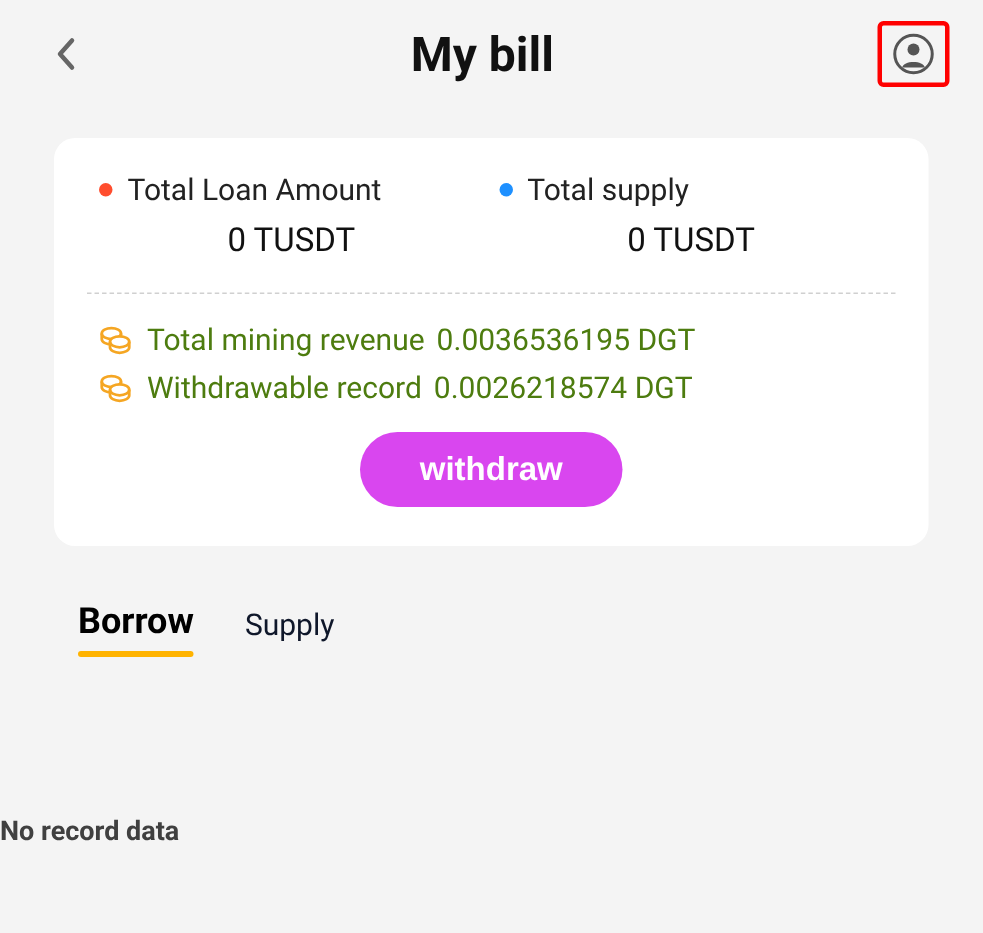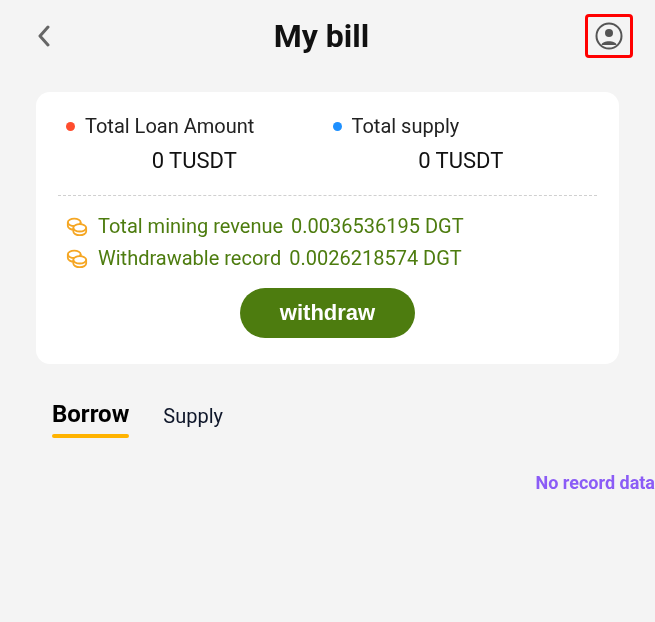--- a/index.html
+++ b/index.html
@@ -98,21 +98,21 @@
     width: 22px; height: 22px;
     margin-right: 10px;
     flex-shrink: 0;
   }
   .rev-label { margin-right: 8px; }
   .rev-value { }
 
   .withdraw-btn {
     display: block;
     margin: 18px auto 0 auto;
-    background: #4d7c0f;
+    background: #d946ef;
     color: #fff;
     font-size: 22px;
     font-weight: 700;
     border: none;
     border-radius: 28px;
     padding: 12px 40px;
     cursor: pointer;
   }
 
   .tabs {
@@ -136,25 +136,25 @@
   .tab.active::after {
     content: "";
     position: absolute;
     left: 0; right: 0; bottom: -2px;
     height: 4px;
     background: #ffb300;
     border-radius: 2px;
   }
 
   .empty {
-    text-align: right;
+    text-align: left;
     font-size: 18px;
     font-weight: 700;
-    color: #8b5cf6;
-    margin-top: 36px;
+    color: #404040;
+    margin-top: 108px;
   }
 </style>
 </head>
 <body>
 
 <div class="header">
   <div class="back-btn">
     <svg width="14" height="22" viewBox="0 0 14 22">
       <polyline points="11,2 3,11 11,20" fill="none" stroke="#666" stroke-width="3" stroke-linecap="round" stroke-linejoin="round"></polyline>
     </svg>

